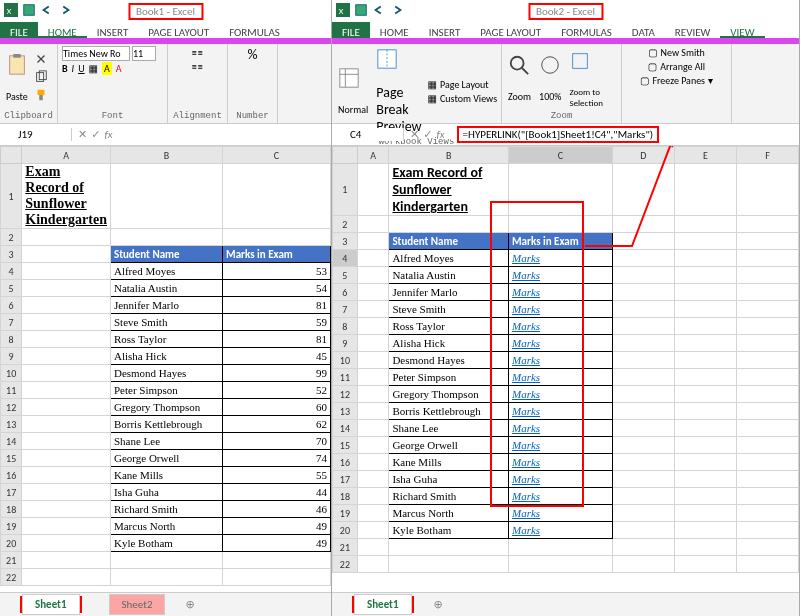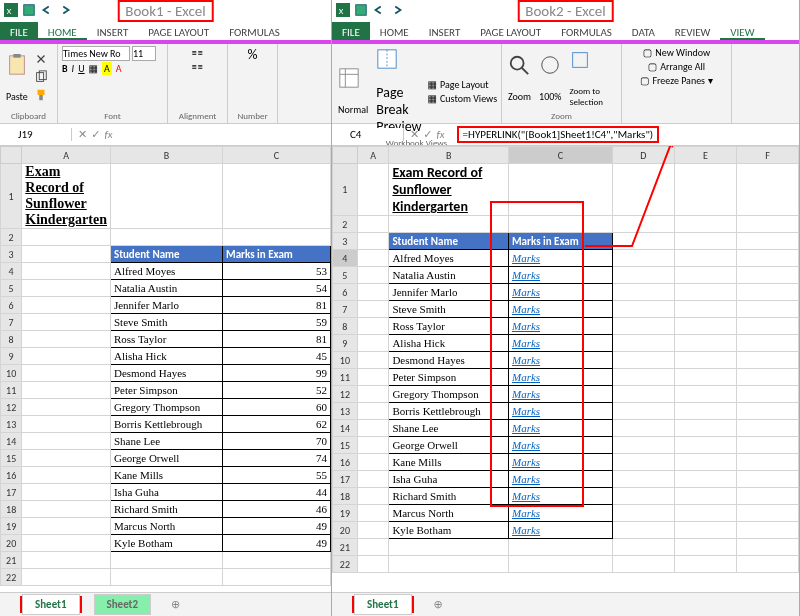--- a/index.html
+++ b/index.html
@@ -3,30 +3,30 @@
 <meta charset="utf-8">
 <style>
 * { box-sizing: border-box; margin: 0; padding: 0; font-family: "Segoe UI", Calibri, sans-serif; }
 body { background: #fff; width: 800px; height: 616px; overflow: hidden; display: flex; }
 .win { display: flex; flex-direction: column; border-right: 1px solid #aaa; height: 100%; }
 .win1 { width: 332px; }
 .win2 { width: 468px; }
 .titlebar { height: 22px; background: #fff; display: flex; align-items: center; padding: 0 4px; font-size: 11px; position: relative; }
 .qat { display: flex; gap: 4px; align-items: center; }
 .qat svg { width: 14px; height: 14px; }
-.title-text { position: absolute; left: 50%; transform: translateX(-50%); color: #888; font-size: 15px; }
+.title-text { position: absolute; left: 50%; transform: translateX(-50%); color: #888; font-size: 11px; }
 .title-box { border: 2px solid red; padding: 0 6px; }
-.menubar { height: 22px; display: flex; background: #fff; font-size: 11px; border-bottom: 4px solid #d946ef; }
+.menubar { height: 22px; display: flex; background: #fff; font-size: 11px; border-bottom: 6px solid #d946ef; }
 .filetab { background: #217346; color: #fff; padding: 4px 10px; }
 .menutab { padding: 4px 10px; color: #444; }
 .menutab.active { color: #217346; border-bottom: 2px solid #217346; }
 .ribbon { height: 80px; background: #f3f3f3; border-bottom: 1px solid #ccc; display: flex; font-size: 10px; }
 .grp { border-right: 1px solid #ccc; display: flex; flex-direction: column; padding: 2px 4px; }
 .grp-body { flex: 1; display: flex; align-items: center; gap: 4px; }
-.grp-label { text-align: center; color: #666; font-size: 9px; }
+.grp-label { text-align: center; color: #666; font-size: 9px; font-family: Liberation Mono, monospace; }
 .bigbtn { display: flex; flex-direction: column; gap: 14px; padding: 2px; }
 .bigbtn svg { width: 22px; height: 22px; }
 .stack { display: flex; flex-direction: column; gap: 1px; font-size: 10px; }
 .ico { width: 14px; height: 14px; }
 .namebox-row { height: 22px; display: flex; border-bottom: 1px solid #ccc; font-size: 11px; align-items: center; }
 .namebox { width: 72px; border-right: 1px solid #ccc; padding: 0 18px; background: #fff; }
 .fx-btns { display: flex; gap: 4px; padding: 0 6px; color: #888; }
 .formula-bar { flex: 1; padding: 0 6px; background: #fff; }
 .formula-box { border: 2px solid red; padding: 0 4px; font-size: 11px; }
 .grid-area { flex: 1; overflow: hidden; position: relative; background: #fff; }
@@ -38,21 +38,21 @@
 .rowhdr { background: #e6e6e6; text-align: center; width: 22px; color: #333; font-size: 10px; }
 .sel-rowhdr { background: #ccc; }
 .sel-colhdr { background: #ccc; }
 .title-cell { font-family: "Times New Roman", serif; font-weight: bold; font-size: 14px; text-decoration: underline; }
 .hdr-cell { background: #4472c4; color: #fff; font-weight: bold; text-align: left; border: 1px solid #000 !important; }
 .data-cell { border: 1px solid #000 !important; font-family: "Times New Roman", serif; font-size: 11px; }
 .num-cell { text-align: right; }
 .link-cell { color: #0563c1; text-decoration: underline; font-style: italic; }
 .tabs { height: 24px; background: #f3f3f3; border-top: 1px solid #ccc; display: flex; align-items: center; font-size: 11px; padding-left: 20px; gap: 12px; }
 .tab { padding: 3px 12px; background: #fff; border: 1px solid #ccc; color: #217346; font-weight: bold; }
-.tab.inactive { background: #86efac; color: #666; font-weight: bold; }
+.tab.inactive { background: #fca5a5; color: #666; font-weight: normal; margin-left: 15px; }
 .tab-box { border: 2px solid red; padding: 0; }
 .tab-box .tab { border: 1px solid #ccc; }
 .addtab { padding: 3px 8px; color: #888; }
 .arrow-overlay { position: absolute; pointer-events: none; }
 .chk { font-size: 10px; display: flex; align-items: center; gap: 3px; white-space: nowrap; }
 </style>
 </head>
 <body>
 
 <div class="win win1">
@@ -375,21 +375,21 @@
           <svg viewBox="0 0 24 24">
               <rect x="4" y="4" width="16" height="16" fill="none" stroke="#48c"></rect>
             </svg>
           <span style="font-size:9px">Zoom to Selection</span>
         </div>
       </div>
       <div class="grp-label">Zoom</div>
     </div>
     <div class="grp" style="width:110px">
       <div class="grp-body stack">
-        <span class="chk">▢ <span>New Window</span></span>
+        <span class="chk">▢ <span>New Smith</span></span>
         <span class="chk">▢ <span>Arrange All</span></span>
         <span class="chk">▢ <span>Freeze Panes</span> ▾</span>
       </div>
       <div class="grp-label"></div>
     </div>
   </div>
   <div class="namebox-row">
     <div class="namebox">C4</div>
     <div class="fx-btns">
       <span>✕</span>

